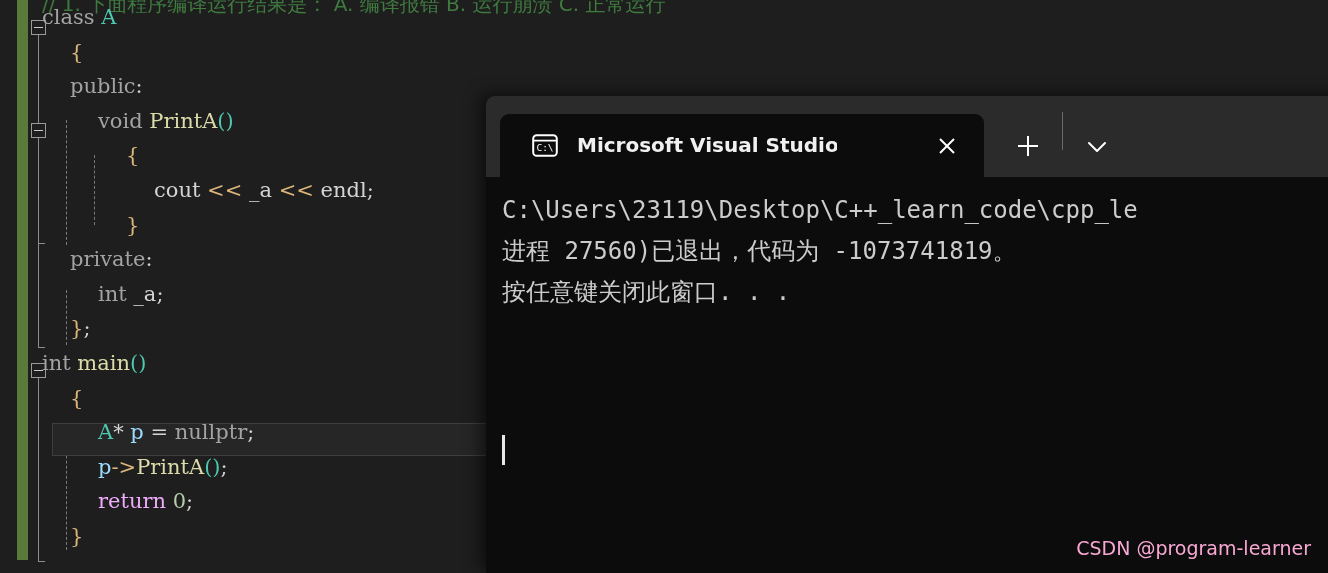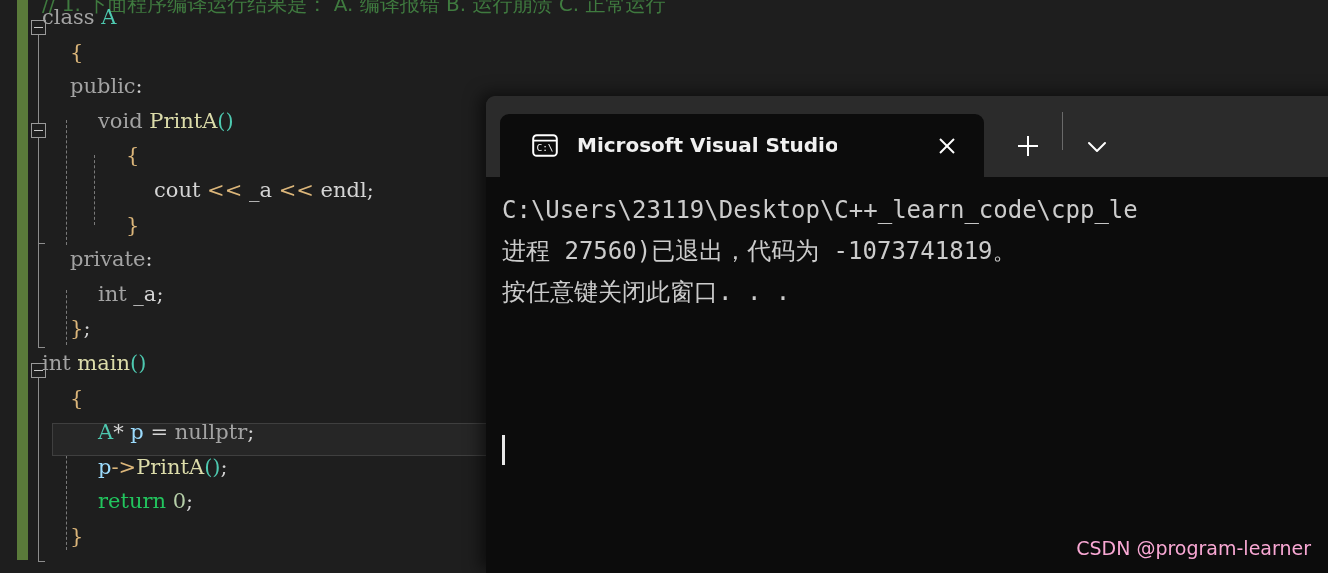--- a/index.html
+++ b/index.html
@@ -70,21 +70,21 @@
   }
   
   .indent-guide{
     position:absolute;width:0;border-left:1px dashed #7a7a7a;
   }
   .t-keyword{color:#a3a3a3;}
   .t-type{color:#4ec9b0;}
   .t-func{color:#dcdcaa;}
   .t-brace{color:#dcb67a;}
   .t-var{color:#9cdcfe;}
-  .t-ctrl{color:#22c55e;margin-top:47px;}
+  .t-ctrl{color:#f0abfc;margin-top:47px;}
   .t-num{color:#b5cea8;}
   .t-plain{color:#d4d4d4;}
 
   
   #comment-row{
     position:absolute;left:42px;top:-9px;
     font-family:"DejaVu Sans",sans-serif;
     font-size:20px;color:#3f7a3f;white-space:pre;
   }
 

